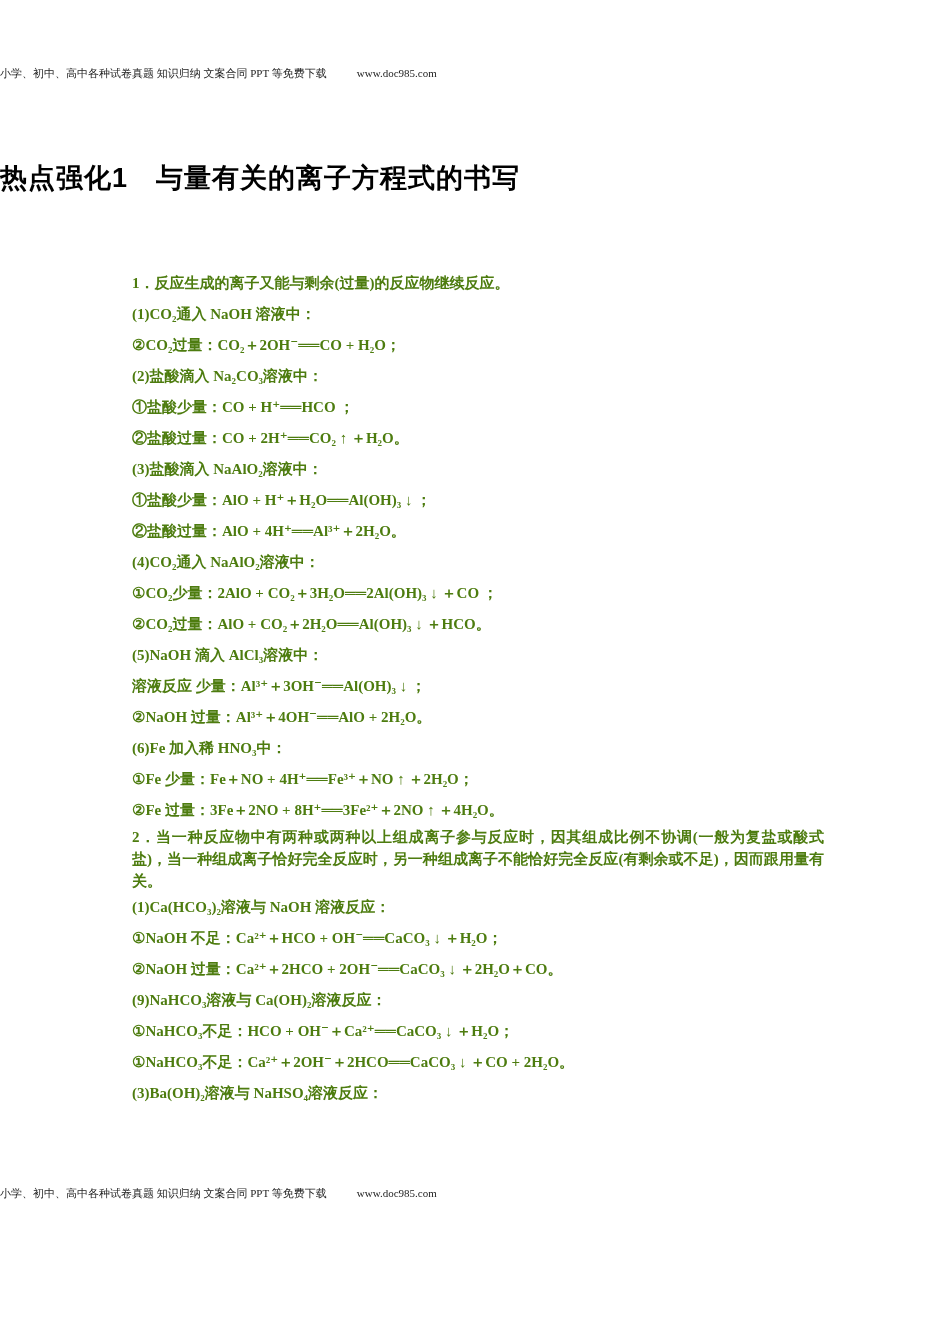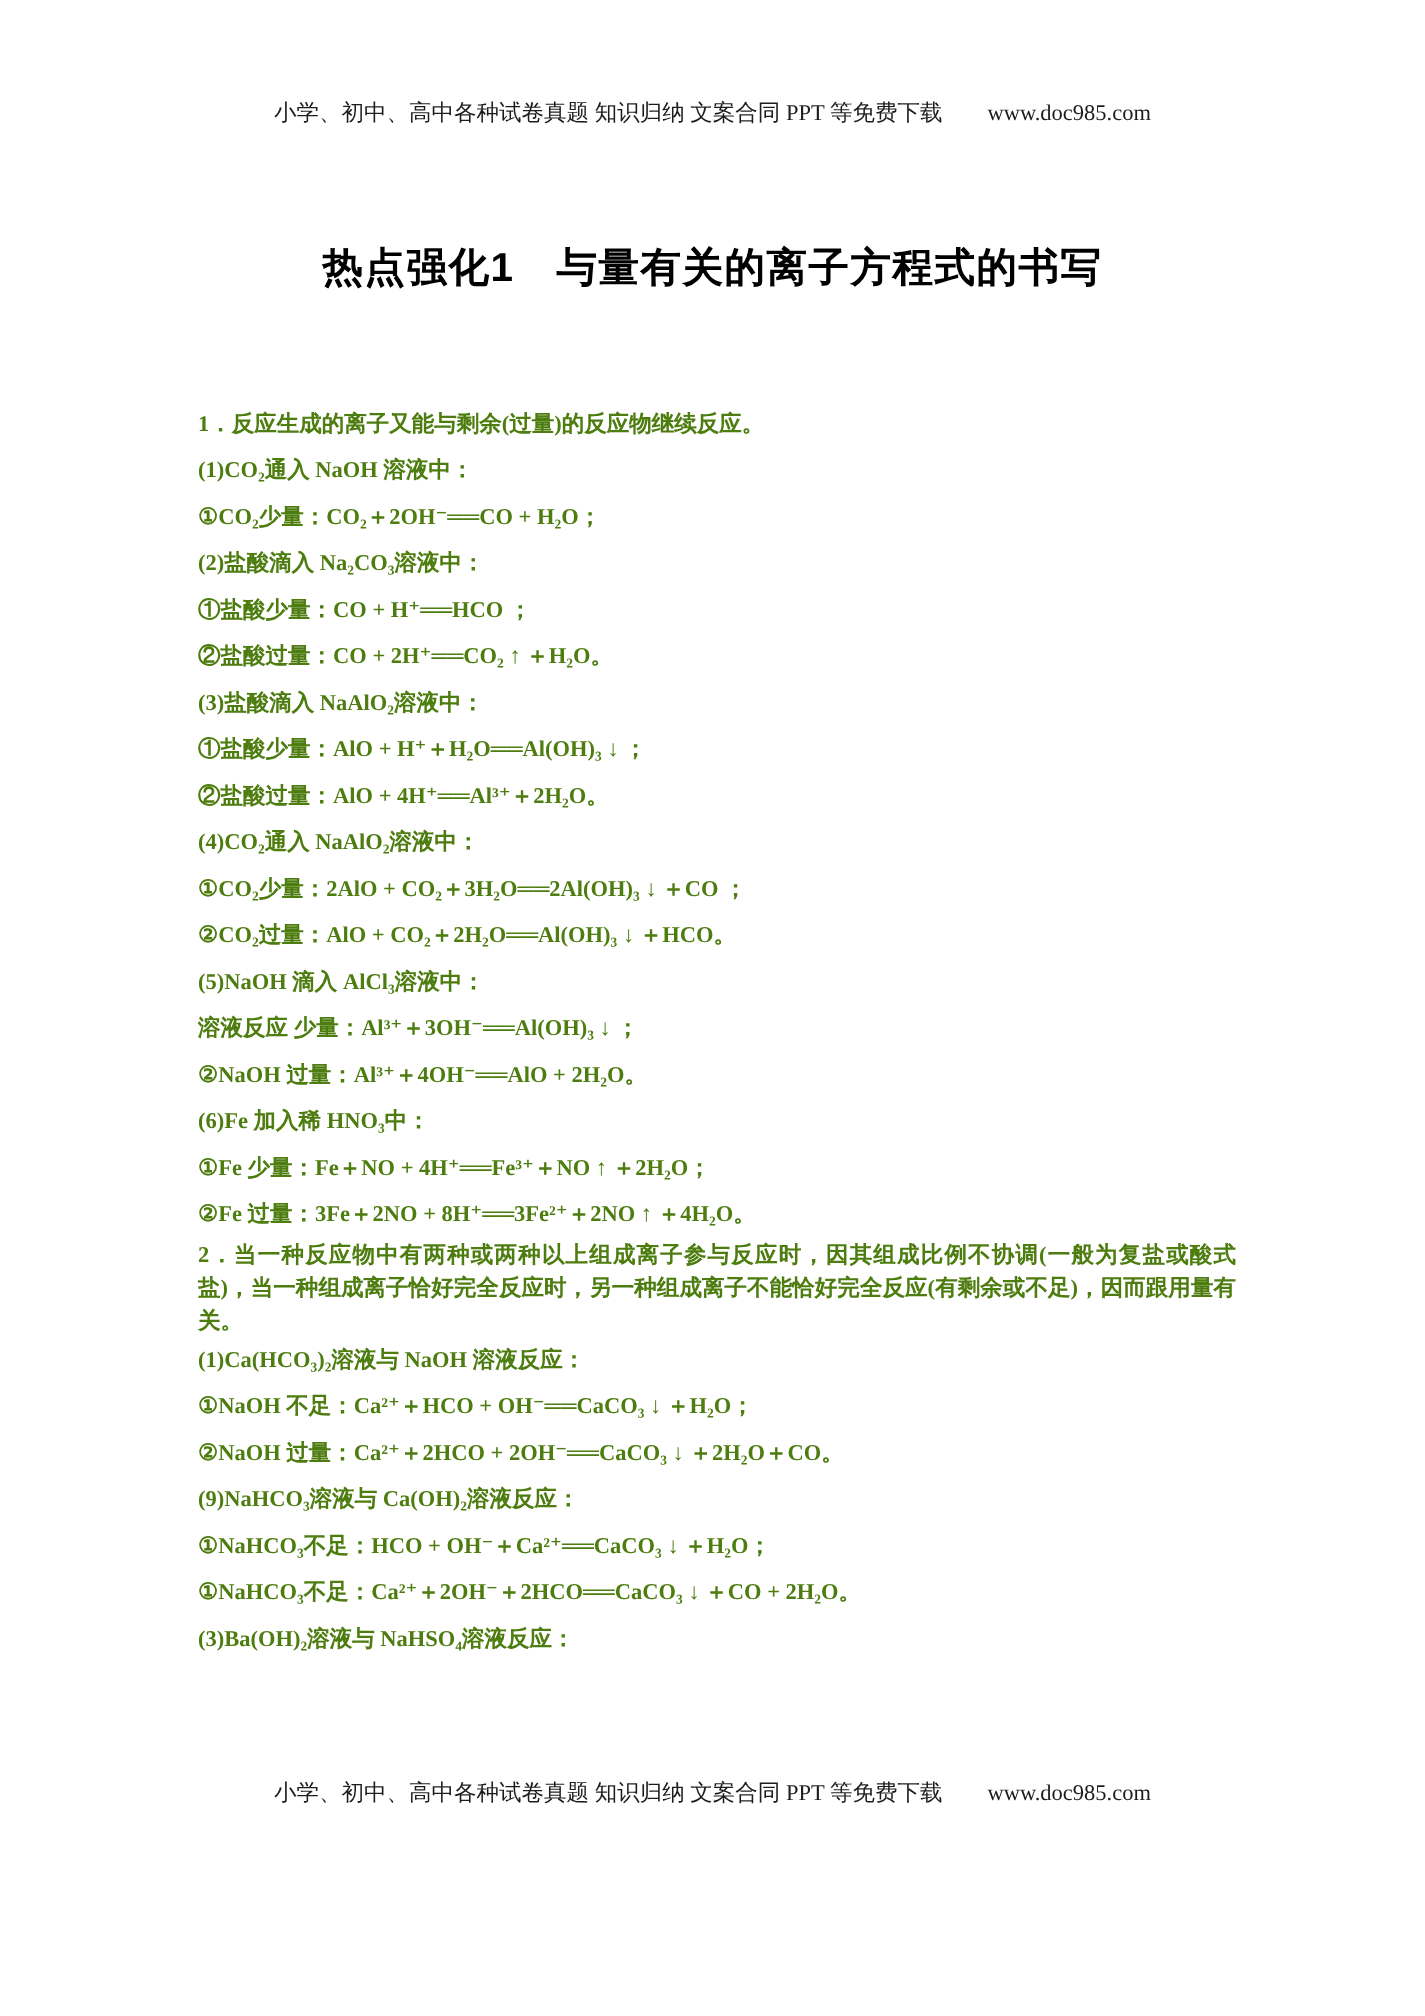--- a/index.html
+++ b/index.html
@@ -10,34 +10,34 @@
     margin: 0 auto;
     background: #ffffff;
     color: #1c1c1c;
     font-family: "Liberation Serif", "DejaVu Serif", serif;
     overflow: hidden;
   }
   .banner {
     position: absolute;
     left: 0;
     width: 100%;
-    text-align: center;
-    font-size: 15px;
+    text-align: left;
+    font-size: 11px;
     color: #1c1c1c;
     white-space: nowrap;
   }
   .banner-top { top: 66px; }
   .banner-bottom { top: 1186px; }
   .banner .site { margin-left: 30px; }
   .title {
     position: absolute;
     top: 160px;
     left: 0;
     width: 100%;
-    text-align: center;
+    text-align: left;
     font-family: "Liberation Sans", "DejaVu Sans", sans-serif;
     font-weight: bold;
     font-size: 27px;
     letter-spacing: 1px;
     color: #000000;
     margin: 0;
   }
   .content {
     position: absolute;
     top: 268px;
@@ -64,21 +64,21 @@
 
   <div class="banner banner-top">
     <span>小学、初中、高中各种试卷真题  知识归纳  文案合同  PPT 等免费下载</span><span class="site">www.doc985.com</span>
   </div>
 
   <h1 class="title">热点强化1　与量有关的离子方程式的书写</h1>
 
   <div class="content" id="content">
       <div class="line">1．反应生成的离子又能与剩余(过量)的反应物继续反应。</div>
       <div class="line">(1)CO₂通入 NaOH 溶液中：</div>
-      <div class="line">①CO₂少量：CO₂＋2OH⁻══CO + H₂O；</div>
+      <div class="line">②CO₂过量：CO₂＋2OH⁻══CO + H₂O；</div>
       <div class="line">(2)盐酸滴入 Na₂CO₃溶液中：</div>
       <div class="line">①盐酸少量：CO + H⁺══HCO ；</div>
       <div class="line">②盐酸过量：CO + 2H⁺══CO₂ ↑ ＋H₂O。</div>
       <div class="line">(3)盐酸滴入 NaAlO₂溶液中：</div>
       <div class="line">①盐酸少量：AlO + H⁺＋H₂O══Al(OH)₃ ↓ ；</div>
       <div class="line">②盐酸过量：AlO + 4H⁺══Al³⁺＋2H₂O。</div>
       <div class="line">(4)CO₂通入 NaAlO₂溶液中：</div>
       <div class="line">①CO₂少量：2AlO + CO₂＋3H₂O══2Al(OH)₃ ↓ ＋CO ；</div>
       <div class="line">②CO₂过量：AlO + CO₂＋2H₂O══Al(OH)₃ ↓ ＋HCO。</div>
       <div class="line">(5)NaOH 滴入 AlCl₃溶液中：</div>

